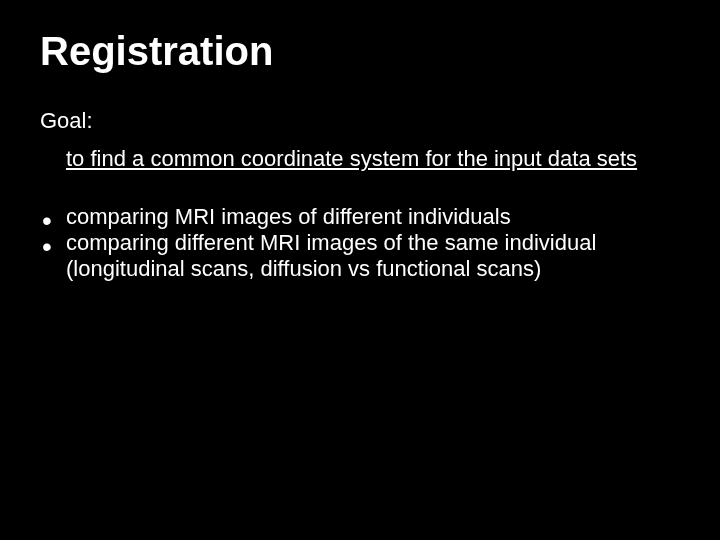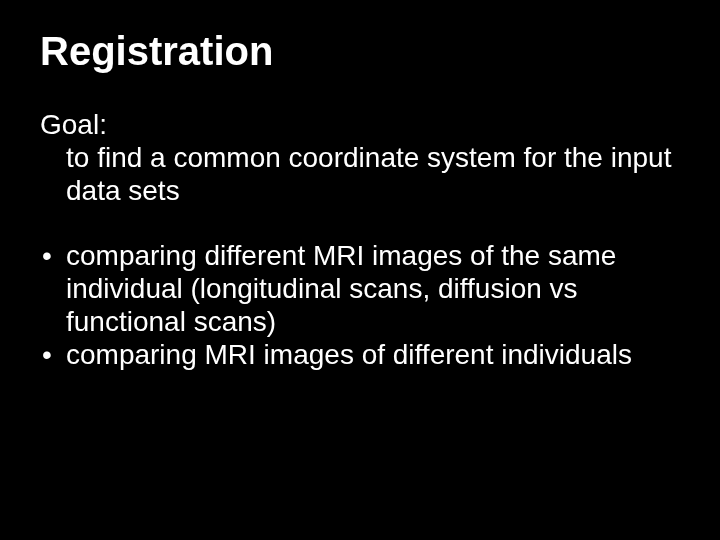--- a/index.html
+++ b/index.html
@@ -18,28 +18,29 @@
     height: 540px;
     padding: 28px 40px 40px 40px;
   }
   .title {
     font-size: 40px;
     font-weight: bold;
     margin: 0 0 34px 0;
     line-height: 1.15;
   }
   .body {
-    font-size: 28px;
+    font-size: 22px;
     line-height: 1.18;
   }
   .section-label {
     margin: 0;
   }
   .indent {
-    margin: 0 0 0 26px;
+    margin: 12px 0 0 26px;
+    text-decoration: underline;
   }
   .spacer {
     height: 32px;
   }
   ul.bullets {
     list-style: none;
     margin: 0;
     padding: 0;
   }
   ul.bullets li {
@@ -63,18 +64,18 @@
   <h1 class="title">Registration</h1>
 
   <div class="body">
 
     <p class="section-label">Goal:</p>
     <p class="indent">to find a common coordinate system for the input data sets</p>
 
     <div class="spacer"></div>
 
     <ul class="bullets">
+      <li>comparing MRI images of different individuals</li>
       <li>comparing different MRI images of the same individual (longitudinal scans, diffusion vs functional scans)</li>
-      <li>comparing MRI images of different individuals</li>
     </ul>
 
   </div>
 </div>
 
 </body></html>

